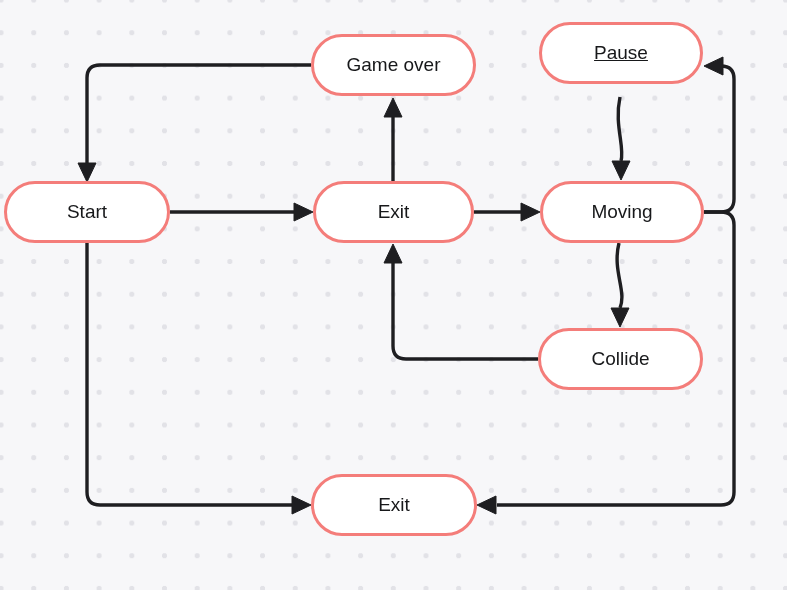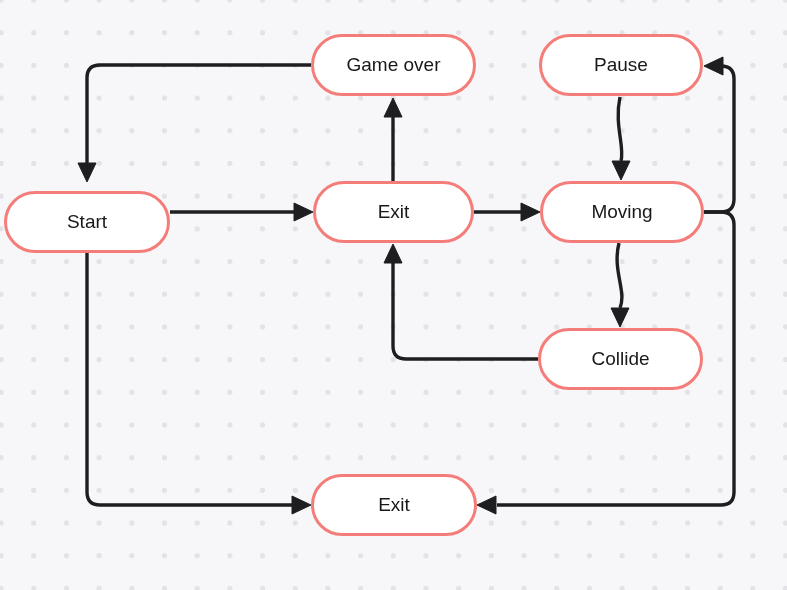--- a/index.html
+++ b/index.html
@@ -109,33 +109,33 @@
       <path d="M538 359 H406 Q393 359 393 346 V263"></path>
       <polygon points="393,244 384,263 402,263"></polygon>
     </g>
 
     <g>
       <path d="M87 243 V492 Q87 505 100 505 H293"></path>
       <polygon points="311,505 292,496 292,514"></polygon>
     </g>
   </svg>
 
-  <div class="node" style="left:4px;   top:181px; width:166px;margin-top:10px;">
+  <div class="node" style="left:4px;   top:181px; width:166px;">
     <span class="node-label">Start</span>
   </div>
   <div class="node" style="left:313px; top:181px; width:161px;">
     <span class="node-label">Exit</span>
   </div>
   <div class="node" style="left:311px; top:34px;  width:165px;">
     <span class="node-label">Game over</span>
   </div>
   <div class="node" style="left:540px; top:181px; width:164px;">
     <span class="node-label">Moving</span>
   </div>
-  <div class="node" style="left:539px; top:34px;  width:164px;">
+  <div class="node" style="left:539px; top:22px;  width:164px;text-decoration:underline;">
     <span class="node-label">Pause</span>
   </div>
   <div class="node" style="left:538px; top:328px; width:165px;">
     <span class="node-label">Collide</span>
   </div>
   <div class="node" style="left:311px; top:474px; width:166px;">
     <span class="node-label">Exit</span>
   </div>
 
 </div>

